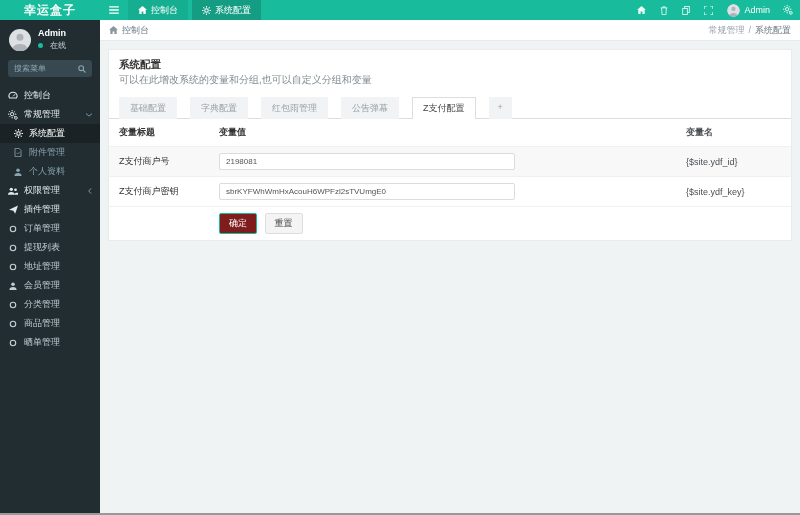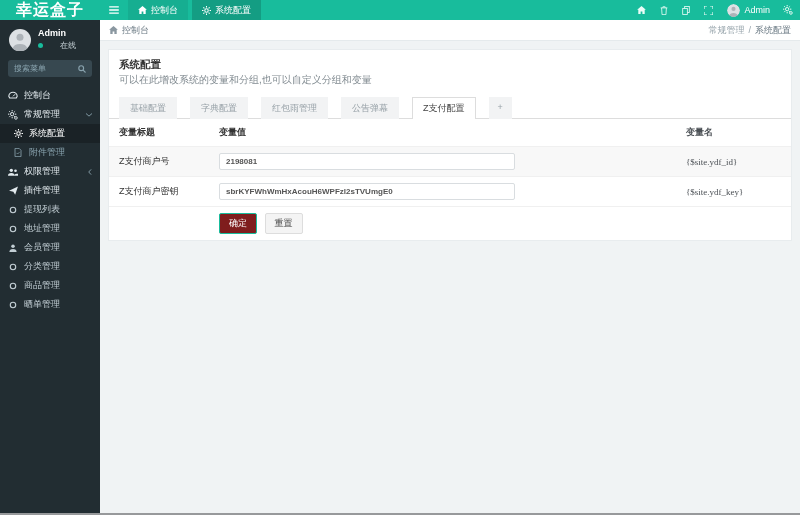--- a/index.html
+++ b/index.html
@@ -2,25 +2,25 @@
 <html><head>
 <meta charset="utf-8">
 <style>
   * { box-sizing: border-box; margin: 0; padding: 0; }
   html,body { width:800px; height:515px; overflow:hidden; }
   body { position:relative; font-family:"Liberation Sans", sans-serif; background:#F0F3F4; }
   svg { display:block; }
 
   
   .sidebar { position:absolute; left:0; top:0; width:100px; height:515px; background:#222D32; z-index:2; }
-  .logo { height:20px; background:#18BC9C; color:#fff; font-weight:bold; font-size:16px; line-height:20px; text-align:center; letter-spacing:1px; }
+  .logo { height:20px; background:#18BC9C; color:#fff; font-weight:bold; font-size:12px; line-height:20px; text-align:center; letter-spacing:1px; }
   .user-panel { display:flex; align-items:center; gap:7px; padding:8px 9px 6px; }
   .user-meta { display:flex; flex-direction:column; gap:2px; }
   .user-name { color:#fff; font-size:9px; font-weight:bold; }
-  .user-status { color:#c9d4d9; font-size:8px; display:flex; align-items:center; gap:17px; }
+  .user-status { color:#c9d4d9; font-size:8px; display:flex; align-items:center; gap:7px; }
   .status-dot { width:5px; height:5px; border-radius:50%; background:#18BC9C; display:inline-block; }
   .search-box { margin:3px 8px 7px; background:#374850; border-radius:3px; height:17px; display:flex; align-items:center; padding:0 6px; gap:22px; }
   .search-box input { flex:1; min-width:0; background:transparent; border:none; outline:none; color:#a7b6bd; font-size:8px; font-family:inherit; }
   .search-box input::placeholder { color:#8aa4af; }
   .menu { padding-top:2px; }
   .menu-item { height:19px; display:flex; align-items:center; gap:6px; padding:0 8px; font-size:9px; color:#e2eaee; cursor:pointer; }
   .menu-item .mi-icon { width:10px; flex:none; display:flex; justify-content:center; color:inherit; }
   .menu-item.sub { padding-left:13px; color:#8aa4af; }
   .menu-item.sub.active { background:#1A2226; color:#ffffff; }
   .menu-item .chev { margin-left:auto; color:#8aa4af; }
@@ -50,23 +50,23 @@
   .card-sub { font-size:10px; color:#808a90; margin-top:1px; }
   .tabs { display:flex; gap:13px; padding:5px 10px 0; border-bottom:1px solid #DDDDDD; }
   .tab { font-size:9px; color:#98a2a8; background:#F2F3F4; padding:4px 10px; cursor:pointer; margin-bottom:-1px; border:1px solid transparent; border-bottom:none; white-space:nowrap; }
   .tab.active { background:#fff; color:#444; border-color:#DDDDDD; }
   .tab.add { padding:4px 8px; }
 
   table.config { width:100%; border-collapse:collapse; font-size:9px; color:#333; }
   table.config th { text-align:left; font-weight:bold; padding:7px 10px; }
   table.config td { padding:6px 10px; border-top:1px solid #F0F0F0; vertical-align:middle; }
   table.config .col-title { width:100px; }
-  table.config .col-name { width:115px; color:#4a4f54;font-family:Liberation Serif, serif; }
+  table.config .col-name { width:115px; color:#4a4f54; }
   tr.stripe { background:#F8F8F8; }
-  .cfg-input { width:296px; height:17px; border:1px solid #D9DDE0; border-radius:2px; padding:0 6px; font-size:8px; color:#555; font-family:inherit; outline:none; background:#fff;font-weight:bold; }
+  .cfg-input { width:296px; height:17px; border:1px solid #D9DDE0; border-radius:2px; padding:0 6px; font-size:8px; color:#555; font-family:inherit; outline:none; background:#fff; }
   .btn { font-size:9px; padding:3px 9px; border-radius:2px; cursor:pointer; font-family:inherit; }
   .btn-ok { background:#7f1d1d; border:1px solid #18BC9C; color:#fff; }
   .btn-reset { background:#F4F4F4; border:1px solid #DDDDDD; color:#444; margin-left:5px; }
 
   .bottom-edge { position:absolute; left:0; bottom:0; width:800px; height:2px; background:#97999B; z-index:5; }
 </style>
 </head>
 <body>
 
 <div class="sidebar">
@@ -139,20 +139,29 @@
     </div>
     <div class="menu-item sub">
       <span class="mi-icon">
           <svg width="8" height="9" viewBox="0 0 10 12">
             <path d="M1 0.5h5.5L9 3v8.5H1z" fill="none" stroke="currentColor" stroke-width="1.1"></path>
             <path d="M3 6.5l1.5 1.5L7 5.5" fill="none" stroke="currentColor" stroke-width="1"></path>
           </svg>
         </span>
       <span>附件管理</span>
     </div>
+    <div class="menu-item sub">
+      <span class="mi-icon">
+          <svg width="8" height="8" viewBox="0 0 10 10">
+            <circle cx="5" cy="2.8" r="2.2" fill="currentColor"></circle>
+            <path d="M0.5 10a4.5 3.8 0 0 1 9 0z" fill="currentColor"></path>
+          </svg>
+        </span>
+      <span>个人资料</span>
+    </div>
     <div class="menu-item">
       <span class="mi-icon">
           <svg width="10" height="8" viewBox="0 0 12 9">
             <circle cx="4" cy="2.5" r="2" fill="currentColor"></circle>
             <path d="M0 9a4 3.2 0 0 1 8 0z" fill="currentColor"></path>
             <circle cx="9" cy="3" r="1.6" fill="currentColor"></circle>
             <path d="M7.5 9a3.2 2.6 0 0 1 4.5-2.3V9z" fill="currentColor"></path>
           </svg>
         </span>
       <span>权限管理</span>
@@ -162,20 +171,28 @@
           </svg>
         </span>
     </div>
     <div class="menu-item">
       <span class="mi-icon">
           <svg width="9" height="9" viewBox="0 0 12 12">
             <path d="M0 6.3L12 0.5 8.2 11.5 5.8 7.6 0 6.3z" fill="currentColor"></path>
           </svg>
         </span>
       <span>插件管理</span>
+    </div>
+    <div class="menu-item dim">
+      <span class="mi-icon">
+          <svg width="8" height="8" viewBox="0 0 10 10">
+            <circle cx="5" cy="5" r="3.4" fill="none" stroke="currentColor" stroke-width="1.4"></circle>
+          </svg>
+        </span>
+      <span>订单管理</span>
     </div>
     <div class="menu-item dim">
       <span class="mi-icon">
           <svg width="8" height="8" viewBox="0 0 10 10">
             <circle cx="5" cy="5" r="3.4" fill="none" stroke="currentColor" stroke-width="1.4"></circle>
           </svg>
         </span>
       <span>提现列表</span>
     </div>
     <div class="menu-item dim">

